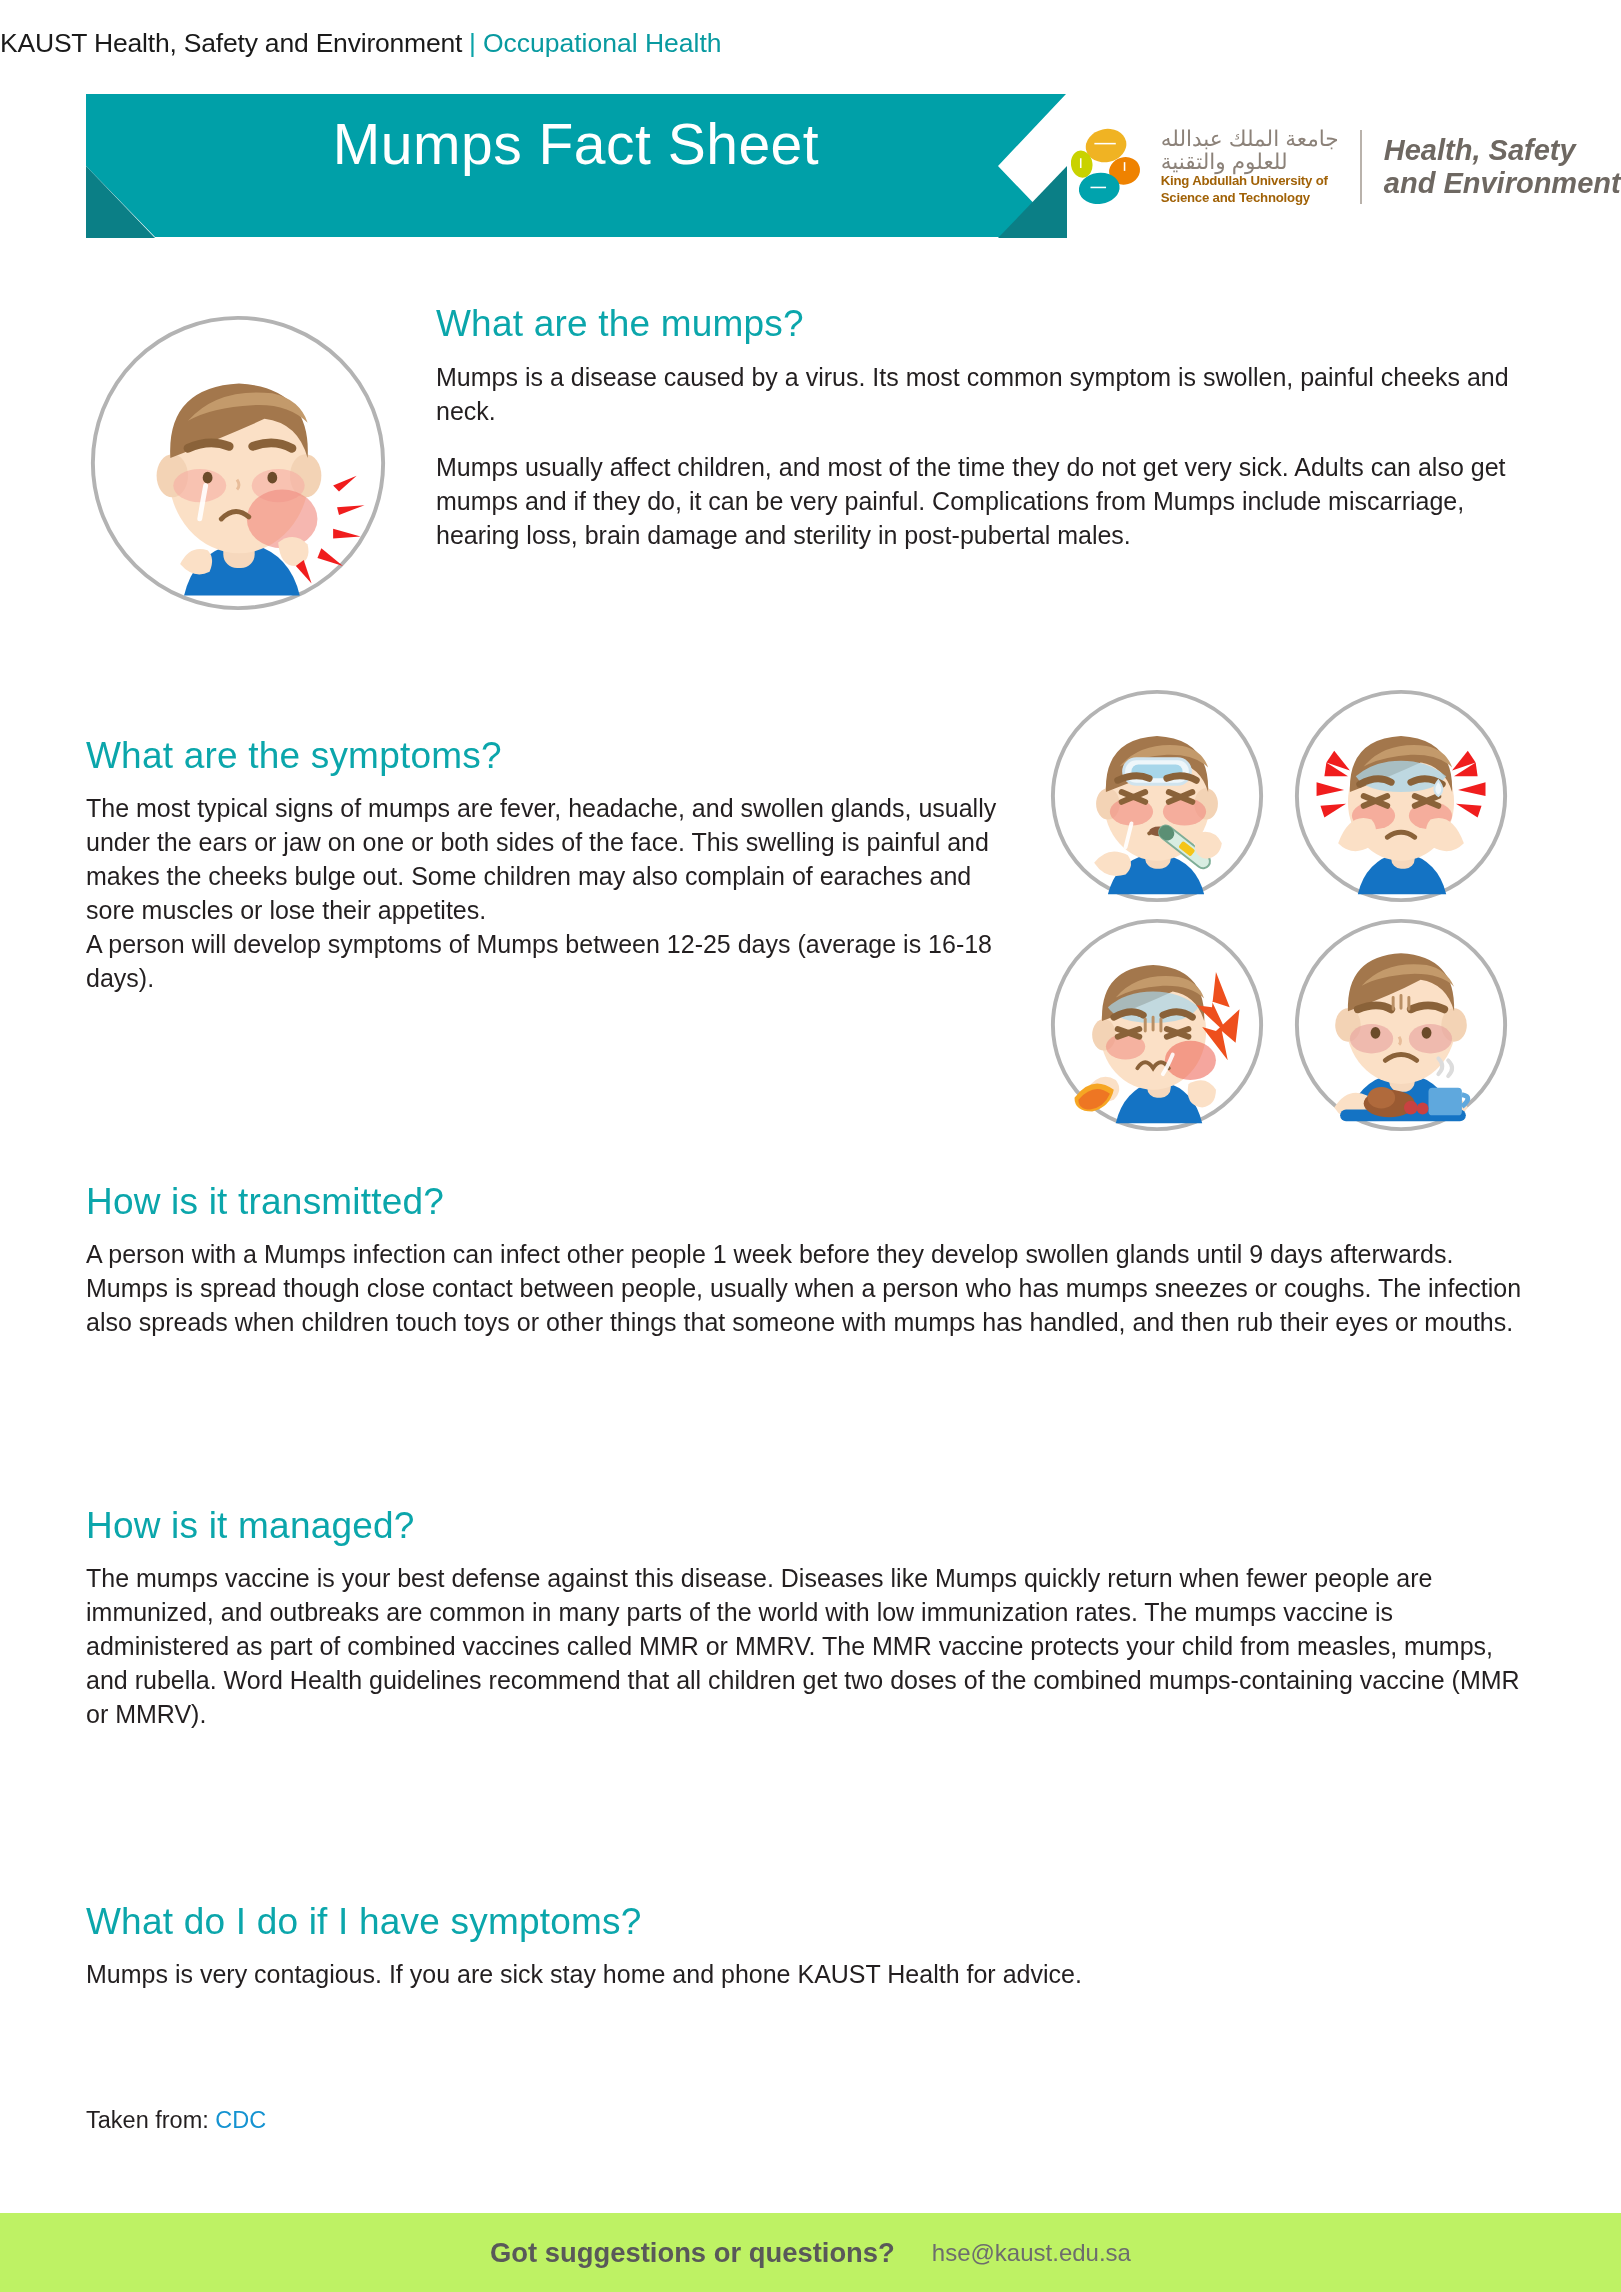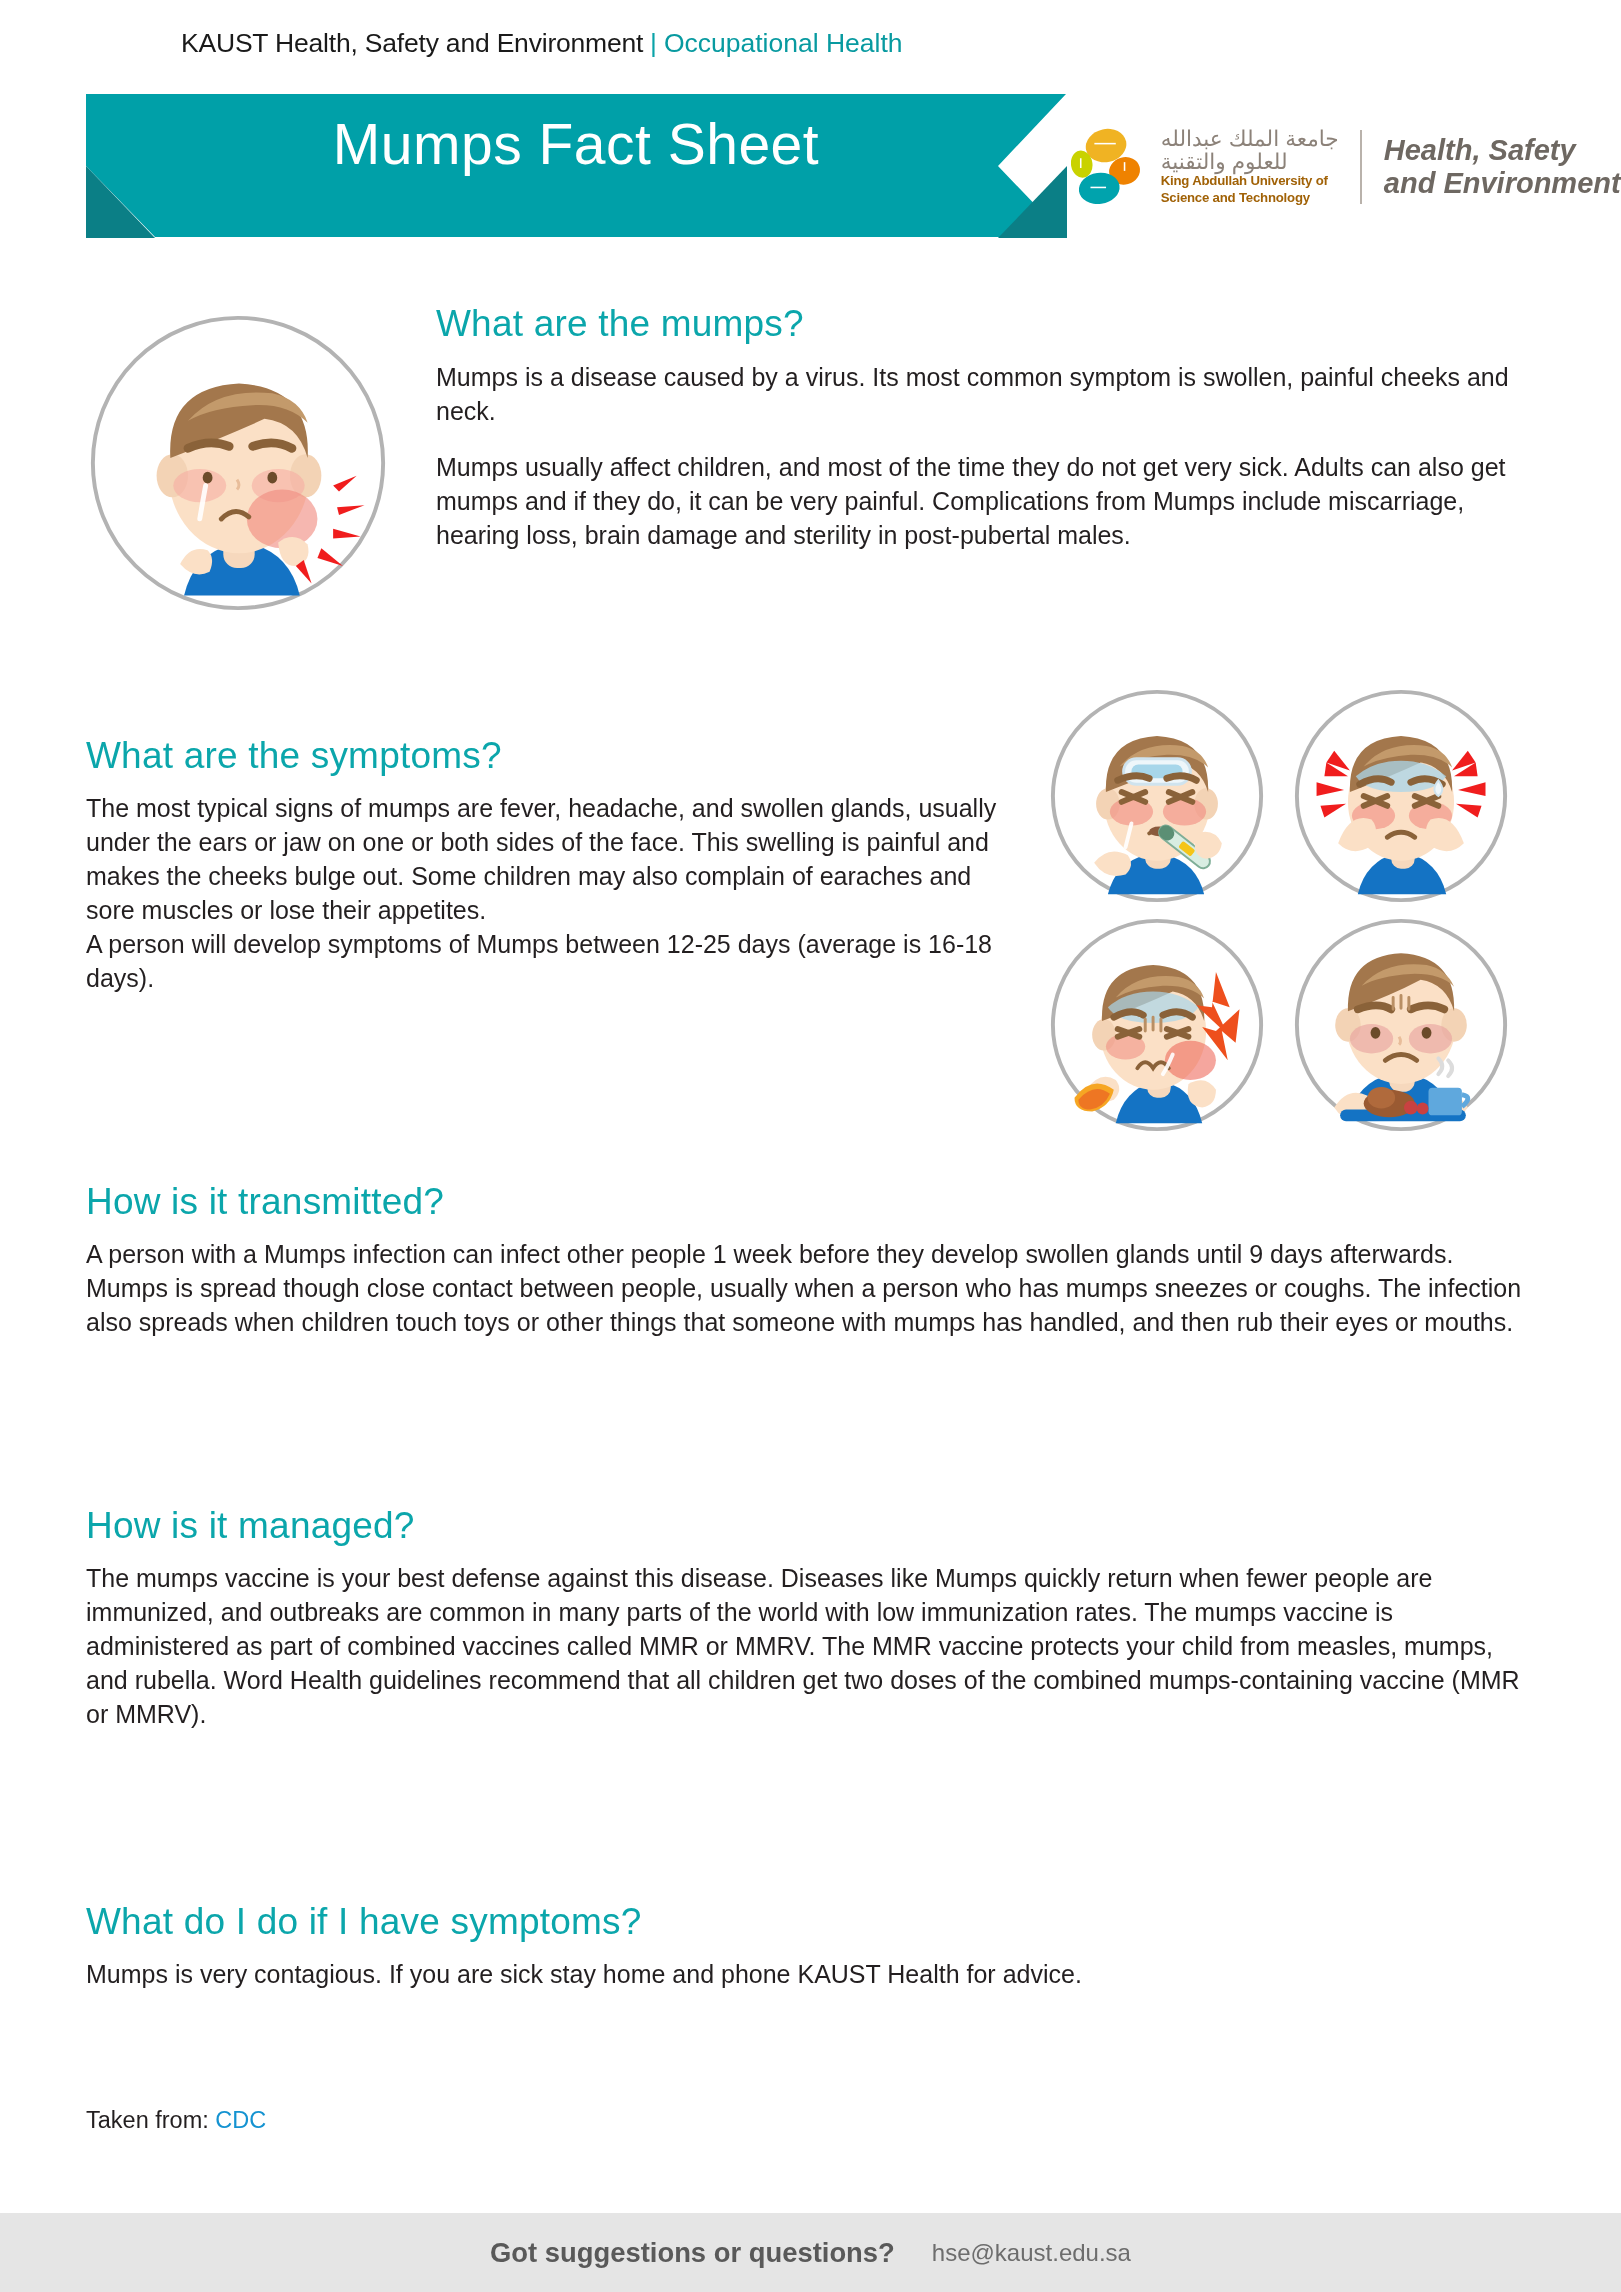--- a/index.html
+++ b/index.html
@@ -16,21 +16,20 @@
   }
 
   
   .top-header {
     position: absolute;
     left: 0; top: 0;
     width: 1621px;
     height: 86px;
     display: flex;
     align-items: center;
-    padding-left: 181px;
     box-sizing: border-box;
   }
   .top-header .dept {
     font-size: 26.5px;
     color: #1a1a1a;
     letter-spacing: -0.2px;
     white-space: nowrap;
     font-family: "Liberation Sans", sans-serif;
   }
   .top-header .pipe {
@@ -149,21 +148,21 @@
     position: absolute; left: 86px; top: 2107px;
     font-size: 23.5px; color: #231f20;
   }
   .taken-from .cdc { color: #1593d1; }
 
   
   .footer {
     position: absolute;
     left: 0; bottom: 0;
     width: 1621px; height: 80px;
-    background: #e5e5e5;
+    background: #bef264;
     display: flex;
     align-items: center;
     justify-content: center;
     gap: 37px;
   }
   .footer .q { font-size: 27.4px; font-weight: bold; color: #595959; }
   .footer .mail { font-size: 24px; color: #6d6d6d; }
 </style>
 </head>
 <body>

